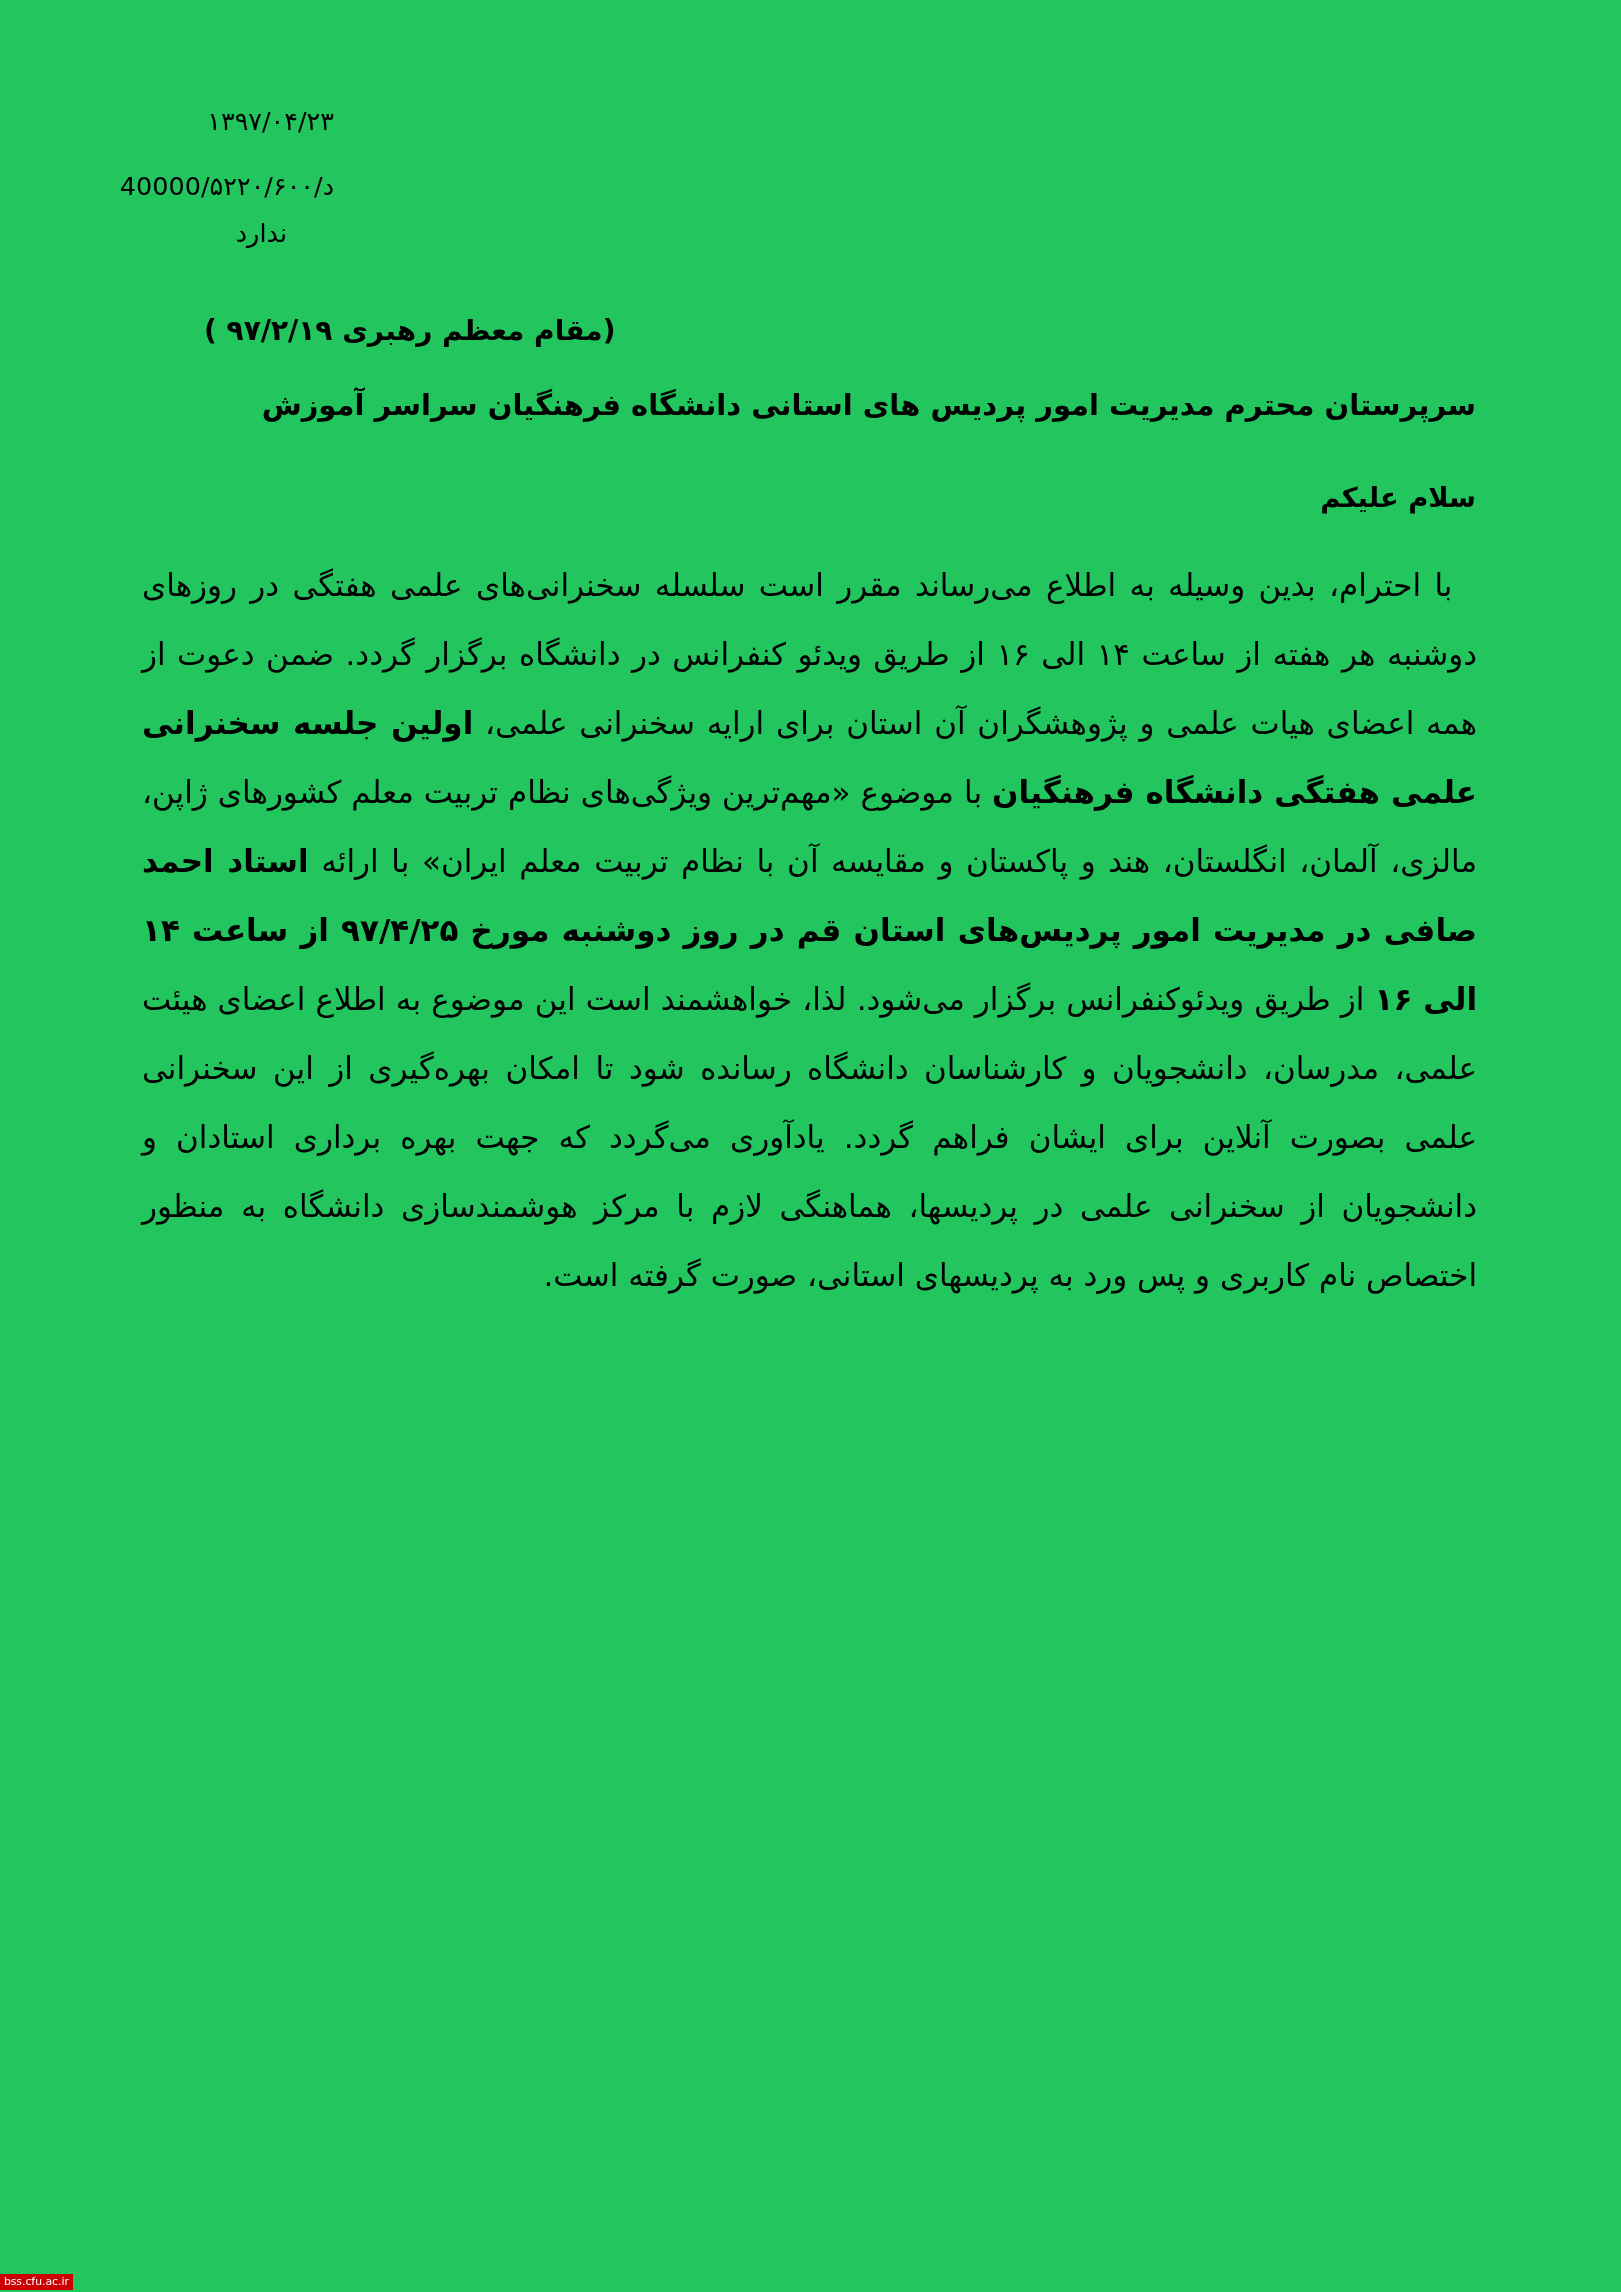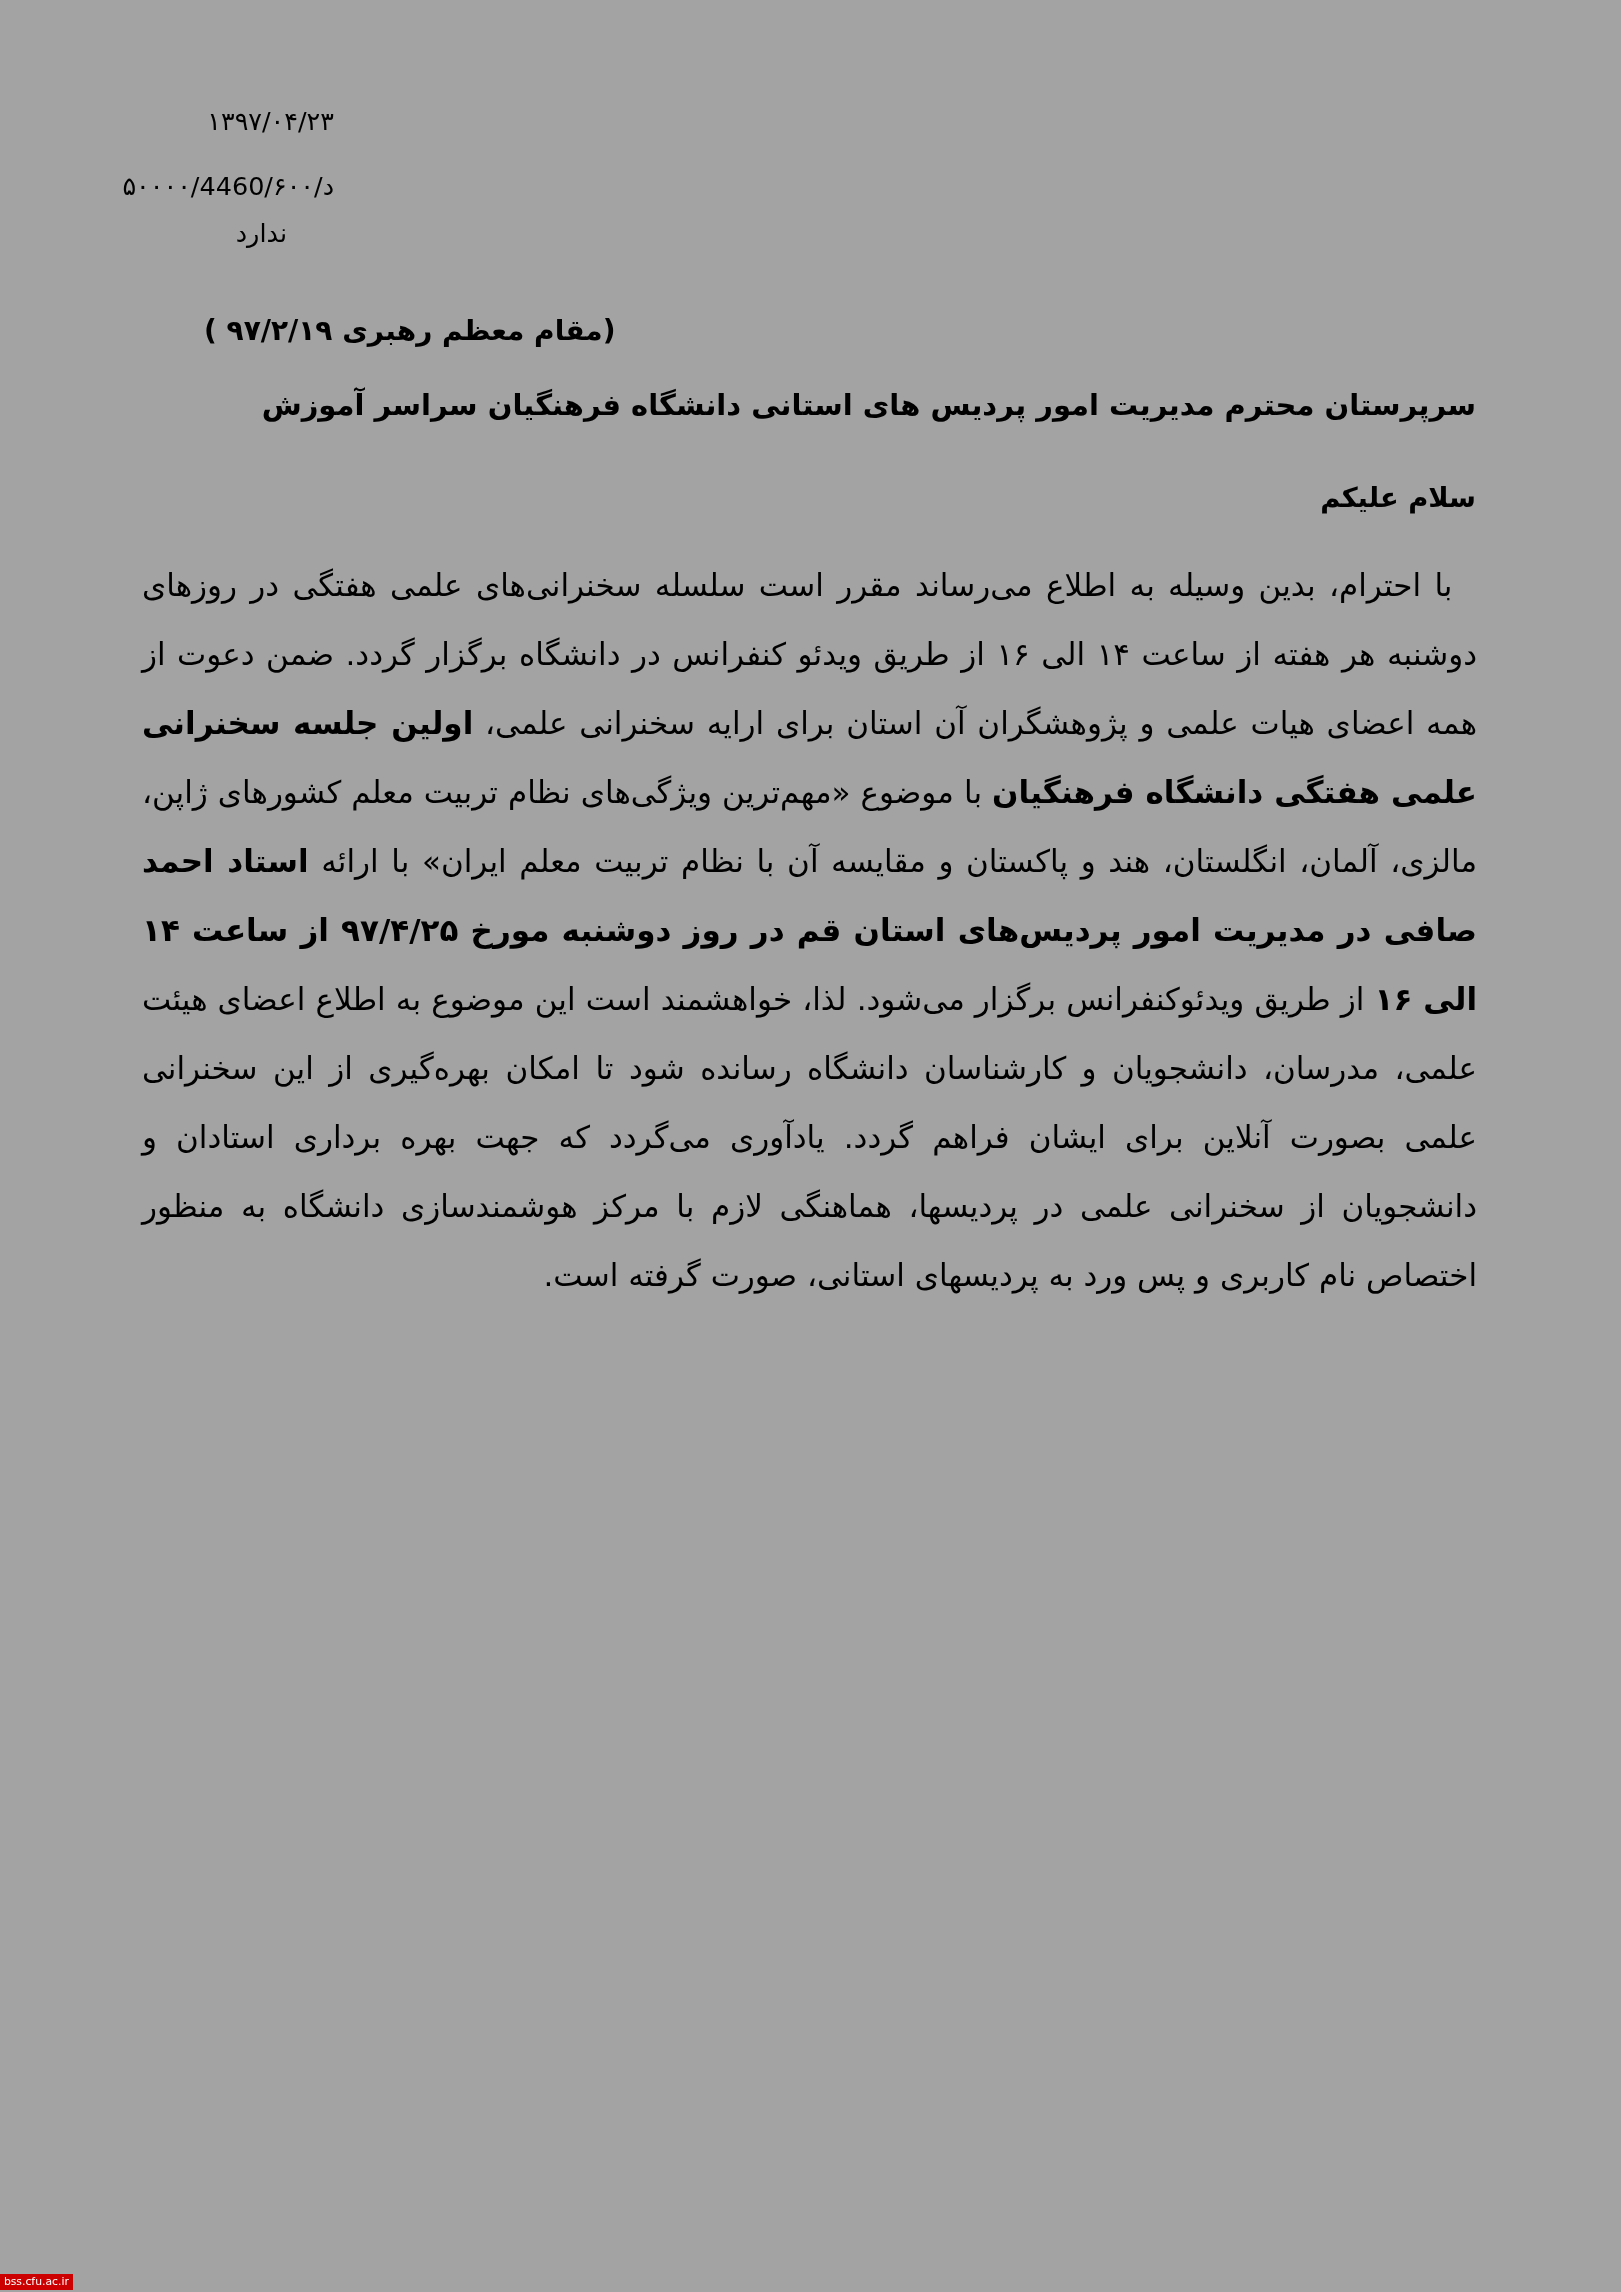--- a/index.html
+++ b/index.html
@@ -5,21 +5,21 @@
   html, body {
     margin: 0;
     padding: 0;
     background: #888;
   }
   .page {
     position: relative;
     width: 1621px;
     height: 2293px;
     margin: 0 auto;
-    background: #a3a3a3;
+    background: #22c55e;
     direction: rtl;
     font-family: "DejaVu Sans", sans-serif;
     color: #000000;
     overflow: hidden;
   }
   .hdr-date {
     position: absolute;
     top: 106px;
     left: 118px;
     width: 216px;
@@ -105,21 +105,21 @@
     line-height: 13.7px;
     padding: 1px 3.9px;
     font-family: "DejaVu Sans", sans-serif;
   }
 </style>
 </head>
 <body>
 
 <div class="page">
   <div class="hdr-date">۱۳۹۷/۰۴/۲۳</div>
-  <div class="hdr-ref">د/۵۰۰۰۰/4460/۶۰۰</div>
+  <div class="hdr-ref">د/40000/۵۲۲۰/۶۰۰</div>
   <div class="hdr-attach">ندارد</div>
   <div class="quote-attr">(مقام معظم رهبری ۹۷/۲/۱۹ )</div>
   <h1 class="addressee">سرپرستان محترم مدیریت امور پردیس های استانی دانشگاه فرهنگیان سراسر آموزش</h1>
   <div class="salutation">سلام علیکم</div>
   <p class="body-text"><span>با احترام، بدین وسیله به اطلاع می‌رساند مقرر است سلسله سخنرانی‌های علمی هفتگی در روزهای دوشنبه هر هفته از ساعت ۱۴ الی ۱۶ از طریق ویدئو کنفرانس در دانشگاه برگزار گردد. ضمن دعوت از همه اعضای هیات علمی و پژوهشگران آن استان برای ارایه سخنرانی علمی، </span><b>اولین جلسه سخنرانی علمی هفتگی دانشگاه فرهنگیان</b><span> با موضوع «مهم‌ترین ویژگی‌های نظام تربیت معلم کشورهای ژاپن، مالزی، آلمان، انگلستان، هند و پاکستان و مقایسه آن با نظام تربیت معلم ایران» با ارائه </span><b>استاد احمد صافی در مدیریت امور پردیس‌های استان قم در روز دوشنبه مورخ ۹۷/۴/۲۵ از ساعت ۱۴ الی ۱۶</b><span> از طریق ویدئوکنفرانس برگزار می‌شود. لذا، خواهشمند است این موضوع به اطلاع اعضای هیئت علمی، مدرسان، دانشجویان و کارشناسان دانشگاه رسانده شود تا امکان بهره‌گیری از این سخنرانی علمی بصورت آنلاین برای ایشان فراهم گردد. یادآوری می‌گردد که جهت بهره برداری استادان و دانشجویان از سخنرانی علمی در پردیسها، هماهنگی لازم با مرکز هوشمندسازی دانشگاه به منظور اختصاص نام کاربری و پس ورد به پردیسهای استانی، صورت گرفته است.</span></p>
   <div class="watermark">bss.cfu.ac.ir</div>
 </div>
 
 
 </body></html>

